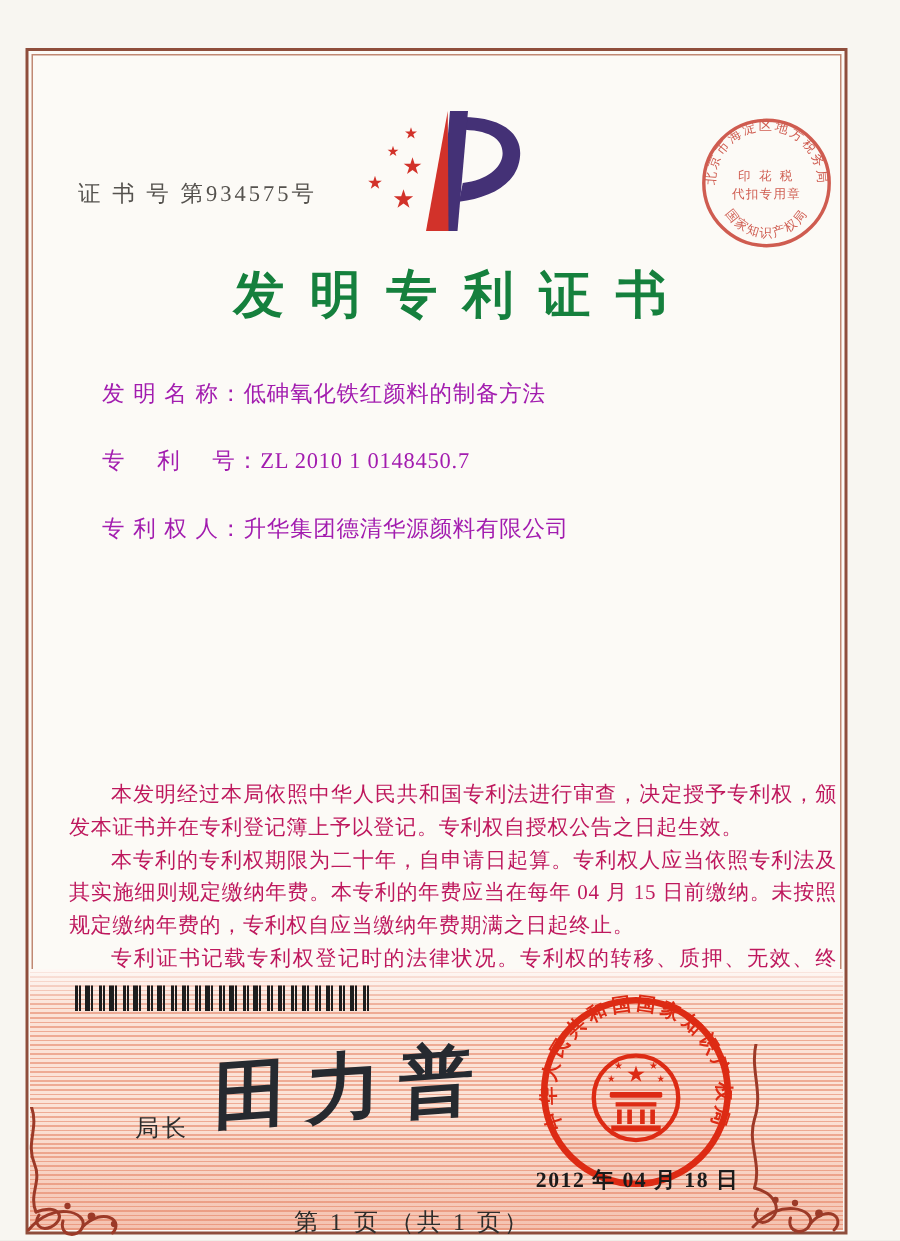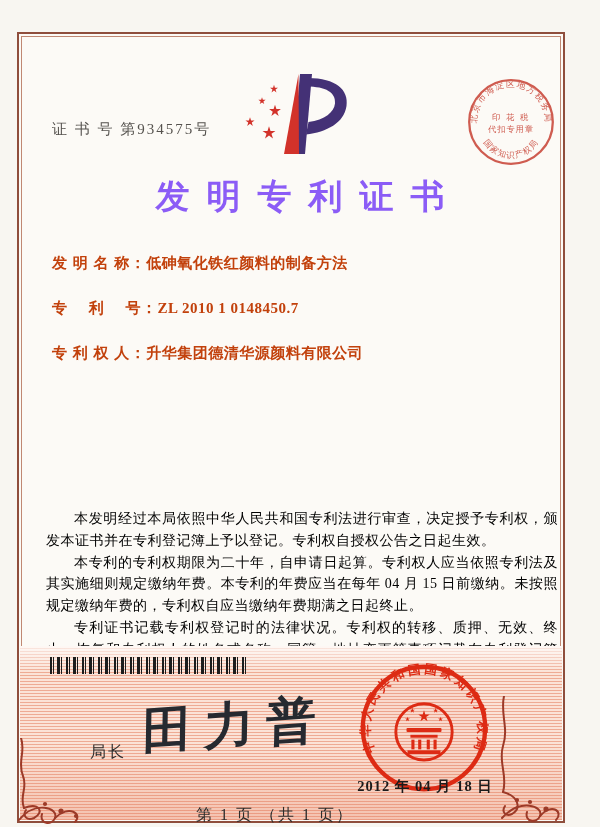--- a/index.html
+++ b/index.html
@@ -19,30 +19,30 @@
   }
   .cert-number{
     position:absolute;left:52px;top:80px;font-size:15px;color:#55524e;
     letter-spacing:2px;
     margin-top:40px;
   }
   .logo{position:absolute;left:242px;top:66px;}
   .tax-stamp{position:absolute;left:467px;top:78px;opacity:.88;}
   .cert-title{
     position:absolute;left:0;top:174px;width:600px;text-align:center;
-    font-size:34px;font-weight:bold;color:#8b5cf6;letter-spacing:17px;
+    font-size:34px;font-weight:bold;color:#15803d;letter-spacing:17px;
     text-indent:17px;
   }
-  .fields{position:absolute;left:52px;top:252px;width:505px;font-size:15px;color:#c2410c;font-weight:bold;}
+  .fields{position:absolute;left:68px;top:252px;width:505px;font-size:15px;color:#a21caf;}
   .field-row{line-height:23px;margin-bottom:22px;white-space:nowrap;}
   .field-label{letter-spacing:1px;}
   .field-value{letter-spacing:.5px;}
   .paragraphs{
-    position:absolute;left:46px;top:508px;width:512px;font-size:14px;
-    line-height:21.8px;color:#000000;text-align:justify;
+    position:absolute;left:46px;top:520px;width:512px;font-size:14px;
+    line-height:21.8px;color:#be185d;text-align:justify;
   }
   .paragraphs p{margin:0;text-indent:2em;letter-spacing:.5px;}
   .pink-band{
     position:absolute;left:20px;top:646px;width:542px;height:174px;
     background:
       linear-gradient(180deg, rgba(255,255,255,.75) 0, rgba(255,255,255,0) 26px),
       linear-gradient(180deg, rgba(250,220,205,0) 55%, rgba(228,118,86,.30) 100%),
       repeating-linear-gradient(0deg,#eeab94 0,#eeab94 1px,#fbe3d7 1px,#fbe3d7 3px);
   }
   .barcode{

